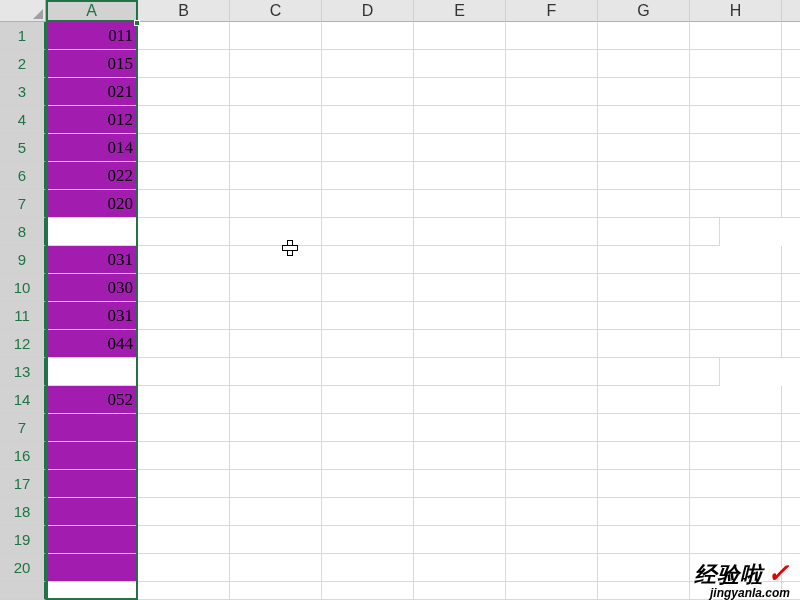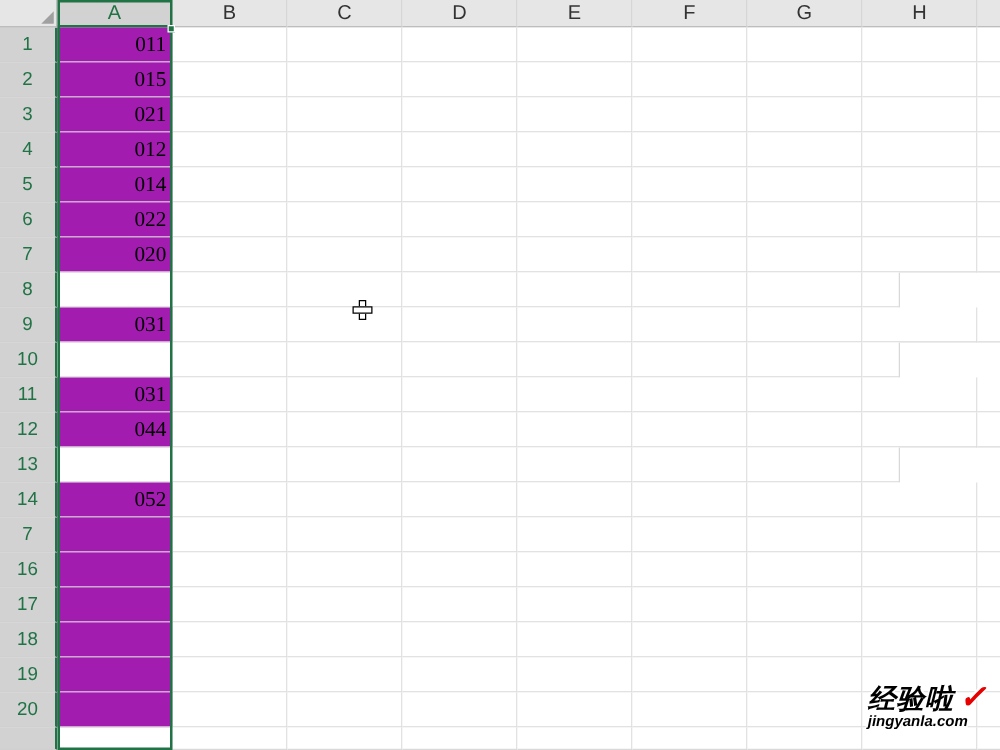--- a/index.html
+++ b/index.html
@@ -135,22 +135,22 @@
     }
     .cursor-cross::after {
       left: 0;
       top: 5px;
       width: 14px;
       height: 4px;
     }
     .watermark {
       position: absolute;
       right: 10px;
-      bottom: 16px;
-      text-align: left;
+      bottom: 0;
+      text-align: right;
       pointer-events: none;
     }
     .watermark .wm-top {
       font-size: 22px;
       font-weight: 900;
       color: #000;
       font-style: italic;
       text-shadow: -1px -1px 0 #fff, 1px -1px 0 #fff, -1px 1px 0 #fff, 1px 1px 0 #fff;
       letter-spacing: 1px;
     }
@@ -291,20 +291,21 @@
         <div class="cell"></div>
         <div class="cell"></div>
         <div class="cell"></div>
         <div class="cell"></div>
         <div class="cell"></div>
         <div class="cell"></div>
         <div class="cell" style="width: 30px;"></div>
       </div>
       <div class="body-row">
         <div class="row-header selected">10</div>
+        <div class="cell in-selected-col">030</div>
         <div class="cell"></div>
         <div class="cell"></div>
         <div class="cell"></div>
         <div class="cell"></div>
         <div class="cell"></div>
         <div class="cell"></div>
         <div class="cell"></div>
         <div class="cell" style="width: 30px;"></div>
       </div>
       <div class="body-row">

